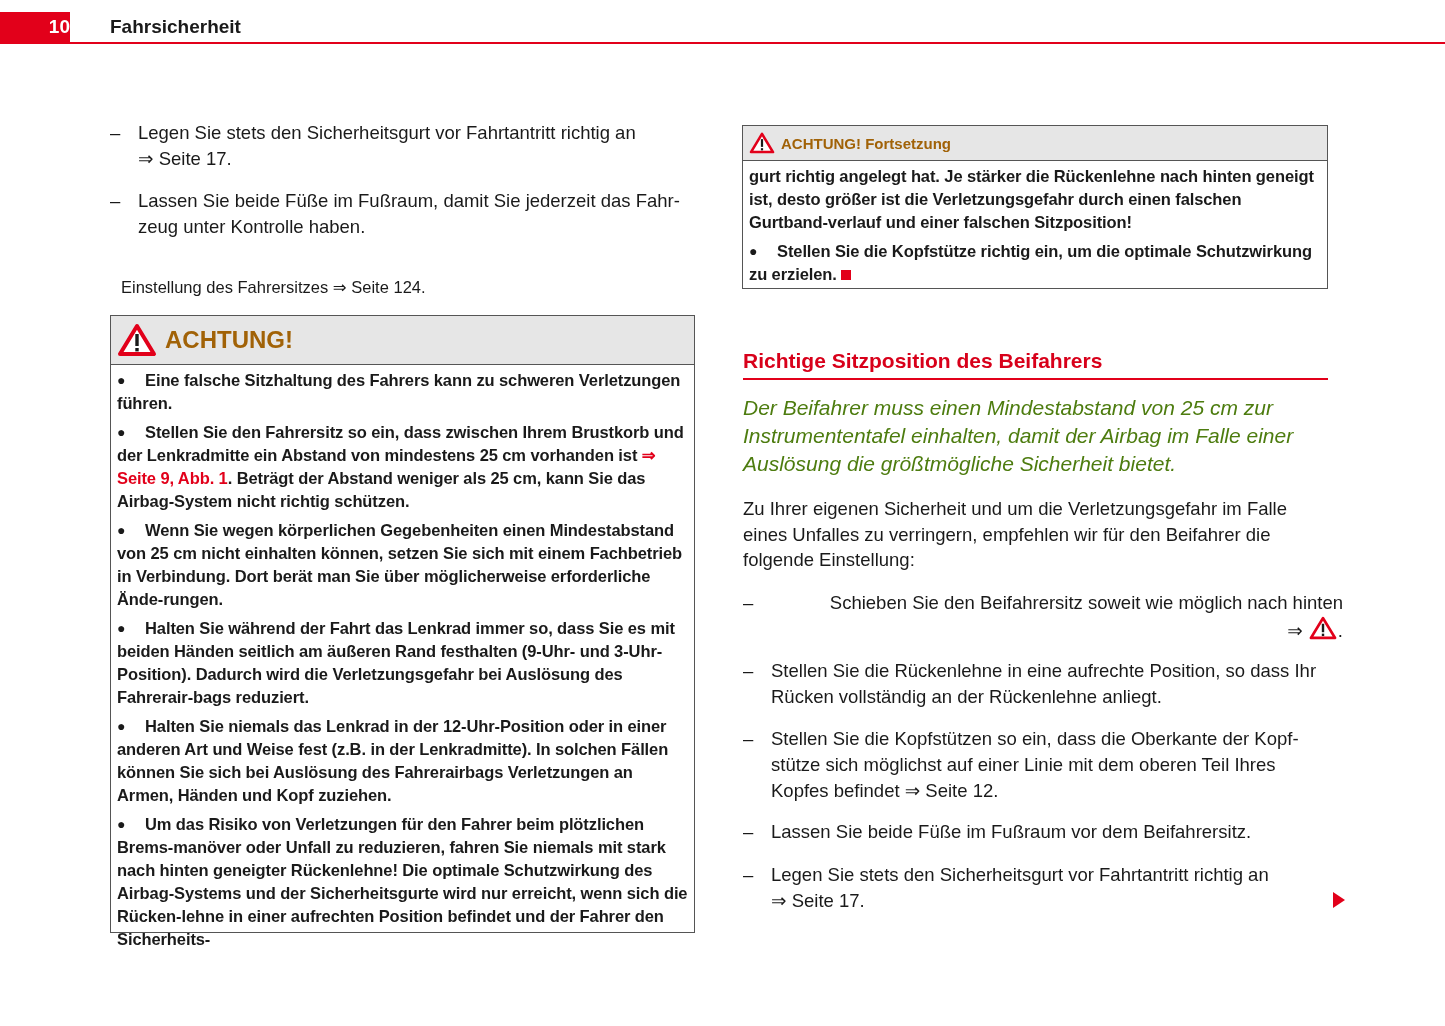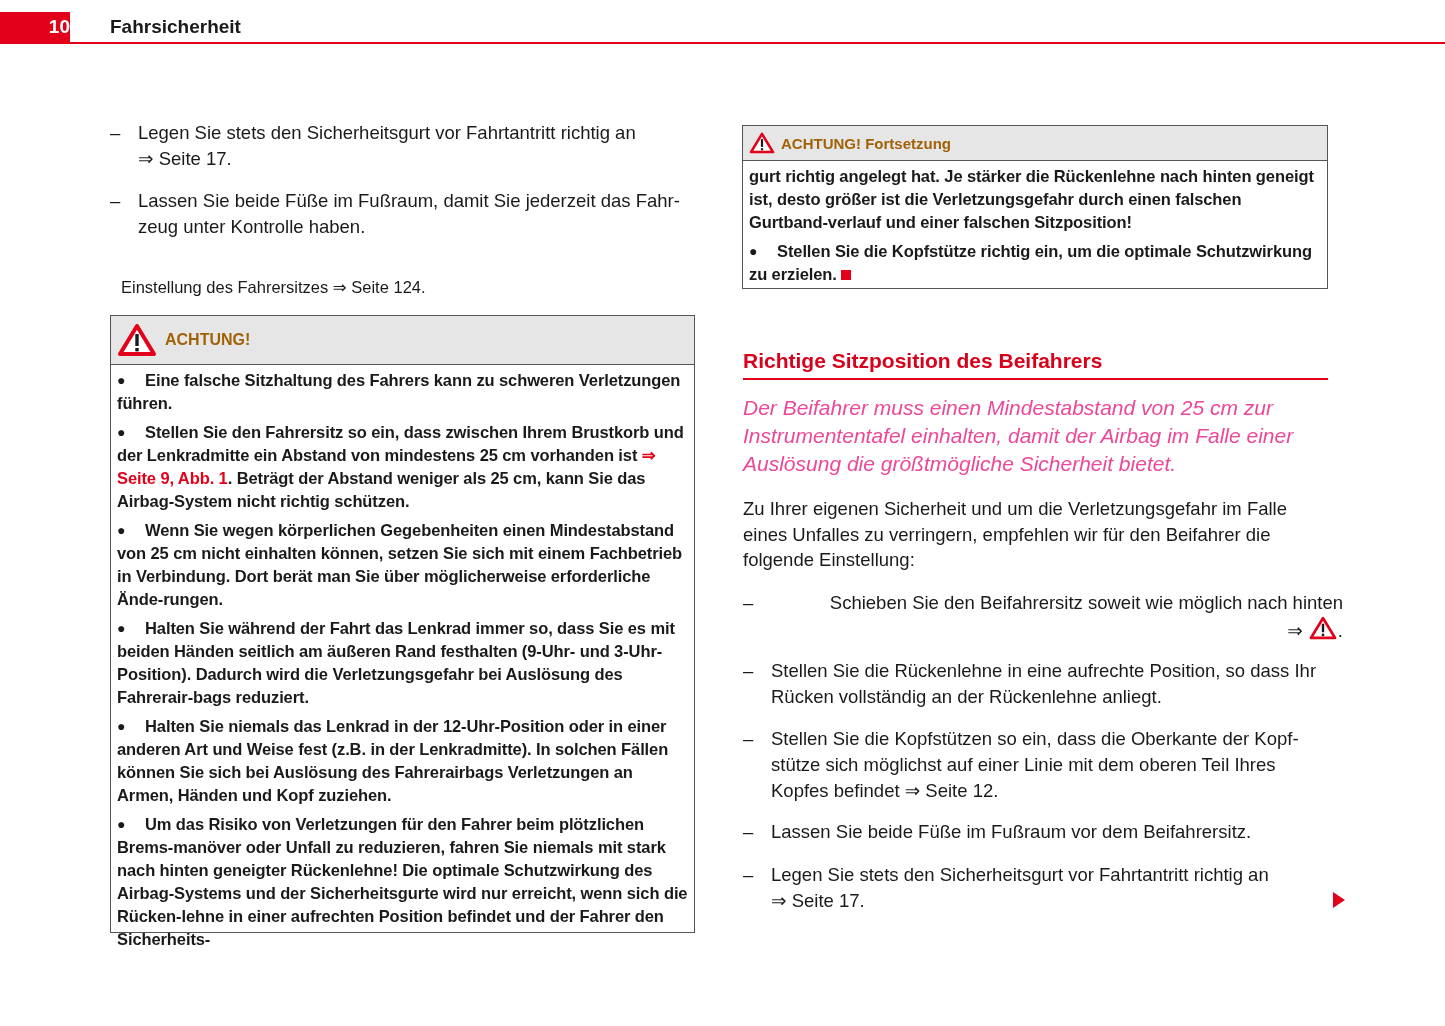--- a/index.html
+++ b/index.html
@@ -24,21 +24,21 @@
                font-size:16.5px; line-height:23px; color:#1a1a1a; letter-spacing:-0.1px; }
   .warn-body p { margin:0 0 6px 0; }
   .bullet { display:inline-block; width:28px; font-size:14px; vertical-align:1px; }
   .red { color:#e2001a; }
   .end-sq { display:inline-block; width:10px; height:10px; background:#e2001a; margin-left:4px; vertical-align:0px; }
 
   .sec-title { position:absolute; left:743px; top:349px; font-family:"Liberation Sans",sans-serif;
                font-weight:bold; font-size:21px; color:#d8001a; }
   .sec-rule { position:absolute; left:743px; width:585px; top:378px; height:2px; background:#e2001a; }
   .intro { position:absolute; left:743px; top:394px; width:600px; font-family:"Liberation Sans",sans-serif;
-           font-style:italic; font-size:21px; line-height:28px; color:#ec4899; }
+           font-style:italic; font-size:21px; line-height:28px; color:#4d7c0f; }
   .next-arrow { position:absolute; left:1333px; top:892px; width:0; height:0;
                 border-top:8px solid transparent; border-bottom:8px solid transparent; border-left:12px solid #e2001a; }
 </style>
 </head>
 <body>
 
 <div class="pg-tab"></div>
 <div class="pg-num">10</div>
 <div class="hdr-title">Fahrsicherheit</div>
 <div class="hdr-rule"></div>
@@ -59,21 +59,21 @@
 </div>
 <div class="small-txt" style="position:absolute; left:110px; top:278px;margin-left:11px;">Einstellung des Fahrersitzes ⇒ Seite 124.</div>
 
 <div class="warn-box" style="left:110px; top:315px; width:583px; height:616px;">
   <div class="warn-head" style="height:48px; padding-left:6px;">
     <svg width="40" height="34" viewBox="0 0 40 34">
       <polygon points="20,3 37,31 3,31" fill="#fff" stroke="#e2001a" stroke-width="4" stroke-linejoin="round"></polygon>
       <rect x="18.3" y="11" width="3.4" height="12" fill="#1a1a1a"></rect>
       <rect x="18.3" y="25" width="3.4" height="3.4" fill="#1a1a1a"></rect>
     </svg>
-    <span class="warn-title" style="font-size:16px; margin-left:8px;">ACHTUNG!</span>
+    <span class="warn-title" style="font-size:24px; margin-left:8px;">ACHTUNG!</span>
   </div>
   <div class="warn-body" style="padding:4px 6px 0 6px;">
     <p><span class="bullet">●</span><span>Eine falsche Sitzhaltung des Fahrers kann zu schweren Verletzungen führen.</span></p>
     <p><span class="bullet">●</span><span>Stellen Sie den Fahrersitz so ein, dass zwischen Ihrem Brustkorb und der Lenkradmitte ein Abstand von mindestens 25 cm vorhanden ist </span><span class="red">⇒ Seite 9, Abb. 1</span><span>. Beträgt der Abstand weniger als 25 cm, kann Sie das Airbag-System nicht richtig schützen.</span></p>
     <p><span class="bullet">●</span><span>Wenn Sie wegen körperlichen Gegebenheiten einen Mindestabstand von 25 cm nicht einhalten können, setzen Sie sich mit einem Fachbetrieb in Verbindung. Dort berät man Sie über möglicherweise erforderliche Ände-rungen.</span></p>
     <p><span class="bullet">●</span><span>Halten Sie während der Fahrt das Lenkrad immer so, dass Sie es mit beiden Händen seitlich am äußeren Rand festhalten (9-Uhr- und 3-Uhr-Position). Dadurch wird die Verletzungsgefahr bei Auslösung des Fahrerair-bags reduziert.</span></p>
     <p><span class="bullet">●</span><span>Halten Sie niemals das Lenkrad in der 12-Uhr-Position oder in einer anderen Art und Weise fest (z.B. in der Lenkradmitte). In solchen Fällen können Sie sich bei Auslösung des Fahrerairbags Verletzungen an Armen, Händen und Kopf zuziehen.</span></p>
     <p><span class="bullet">●</span><span>Um das Risiko von Verletzungen für den Fahrer beim plötzlichen Brems-manöver oder Unfall zu reduzieren, fahren Sie niemals mit stark nach hinten geneigter Rückenlehne! Die optimale Schutzwirkung des Airbag-Systems und der Sicherheitsgurte wird nur erreicht, wenn sich die Rücken-lehne in einer aufrechten Position befindet und der Fahrer den Sicherheits-</span></p>
   </div>
 </div>

